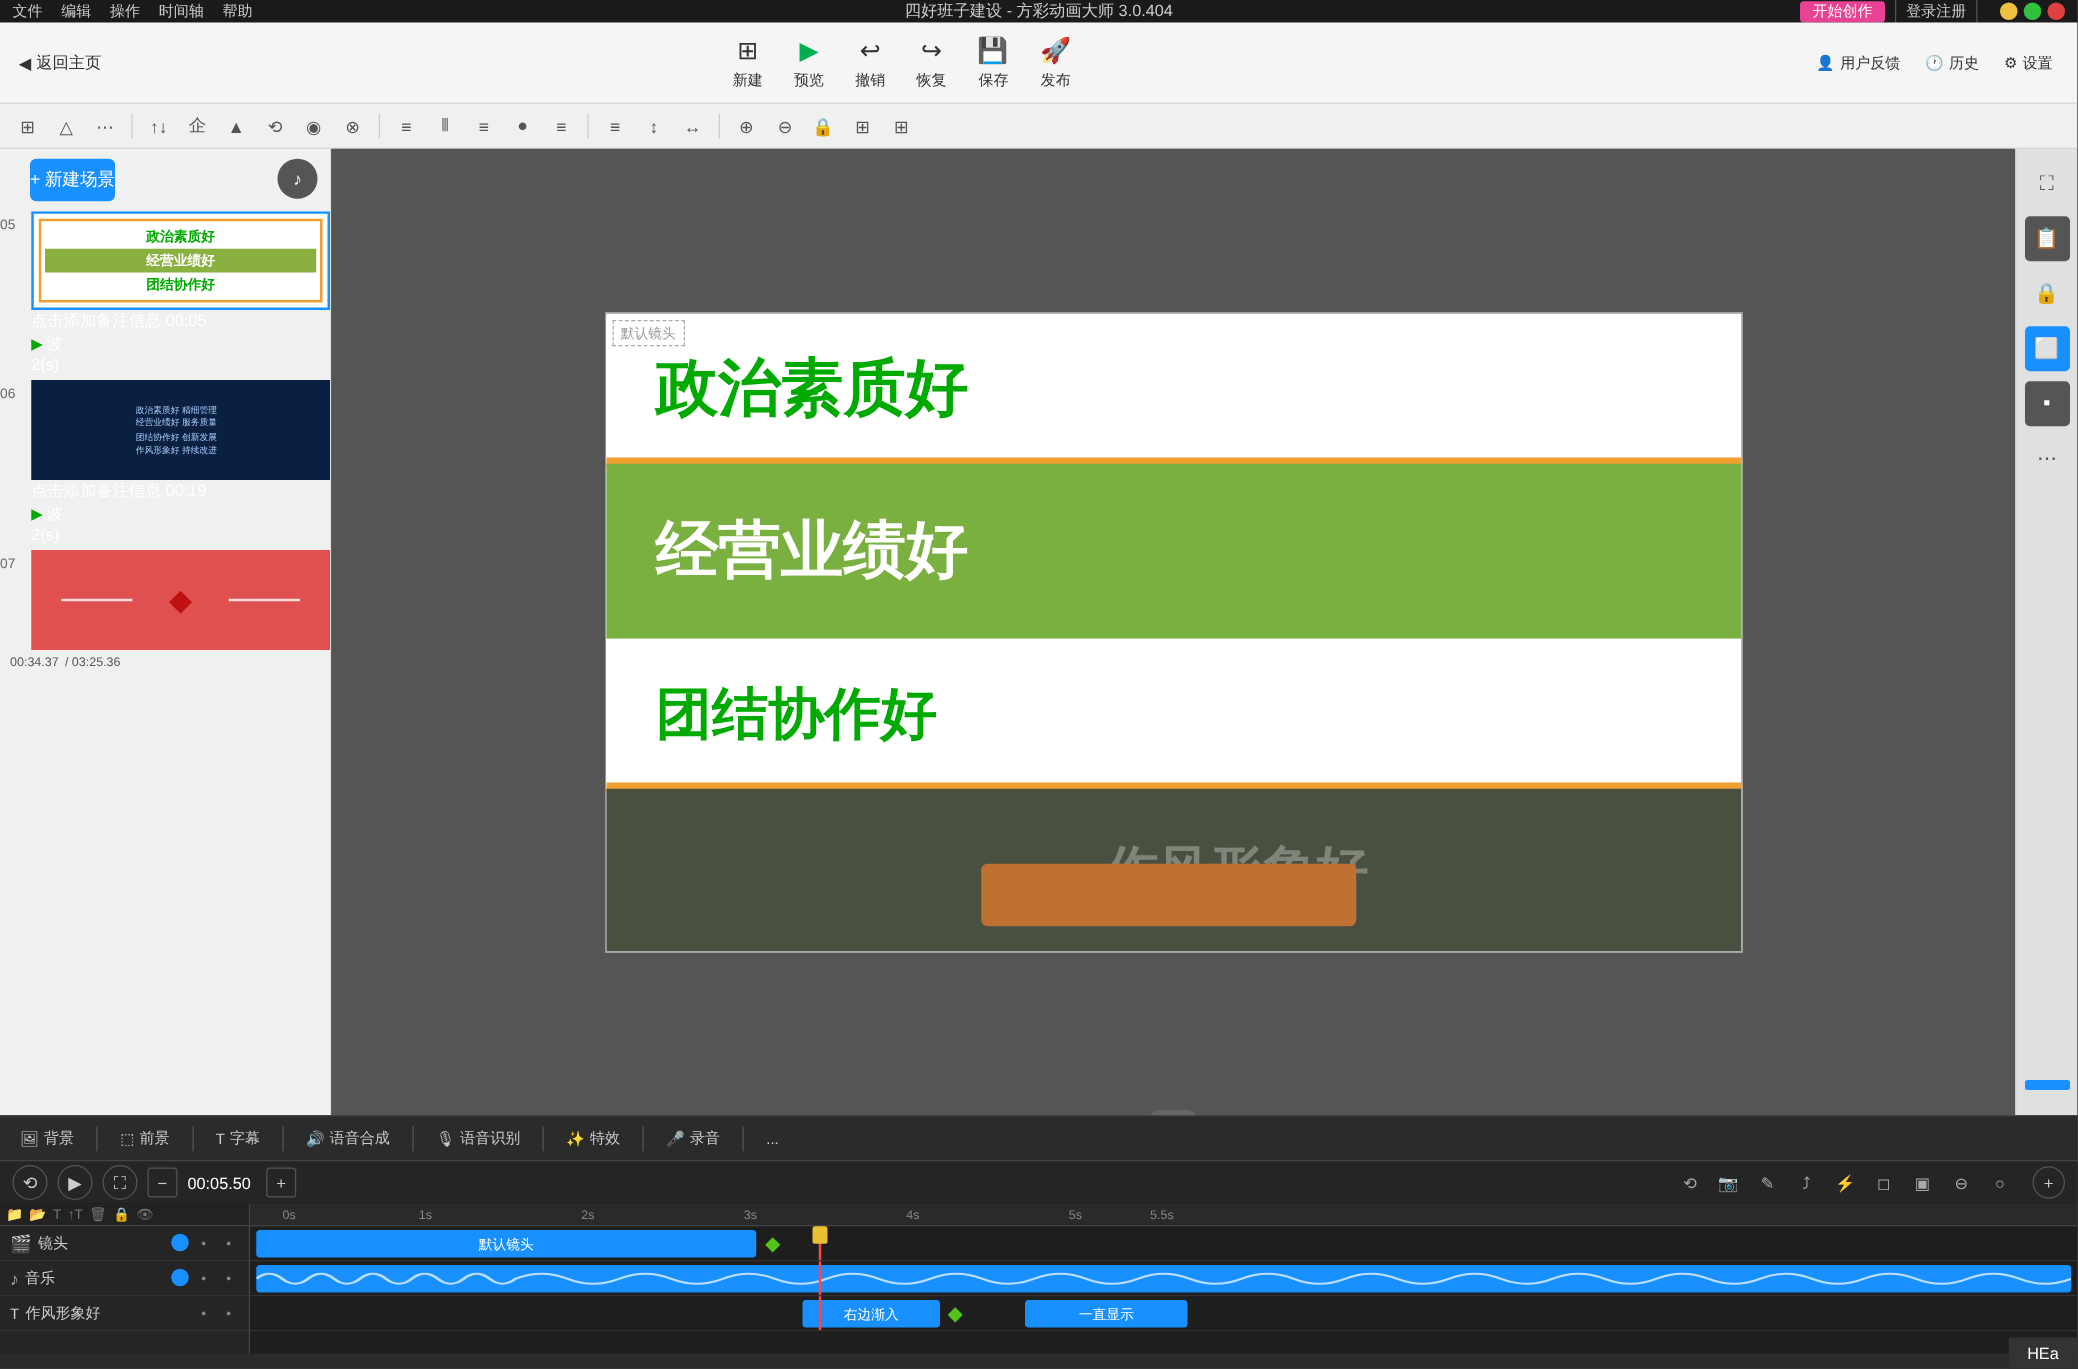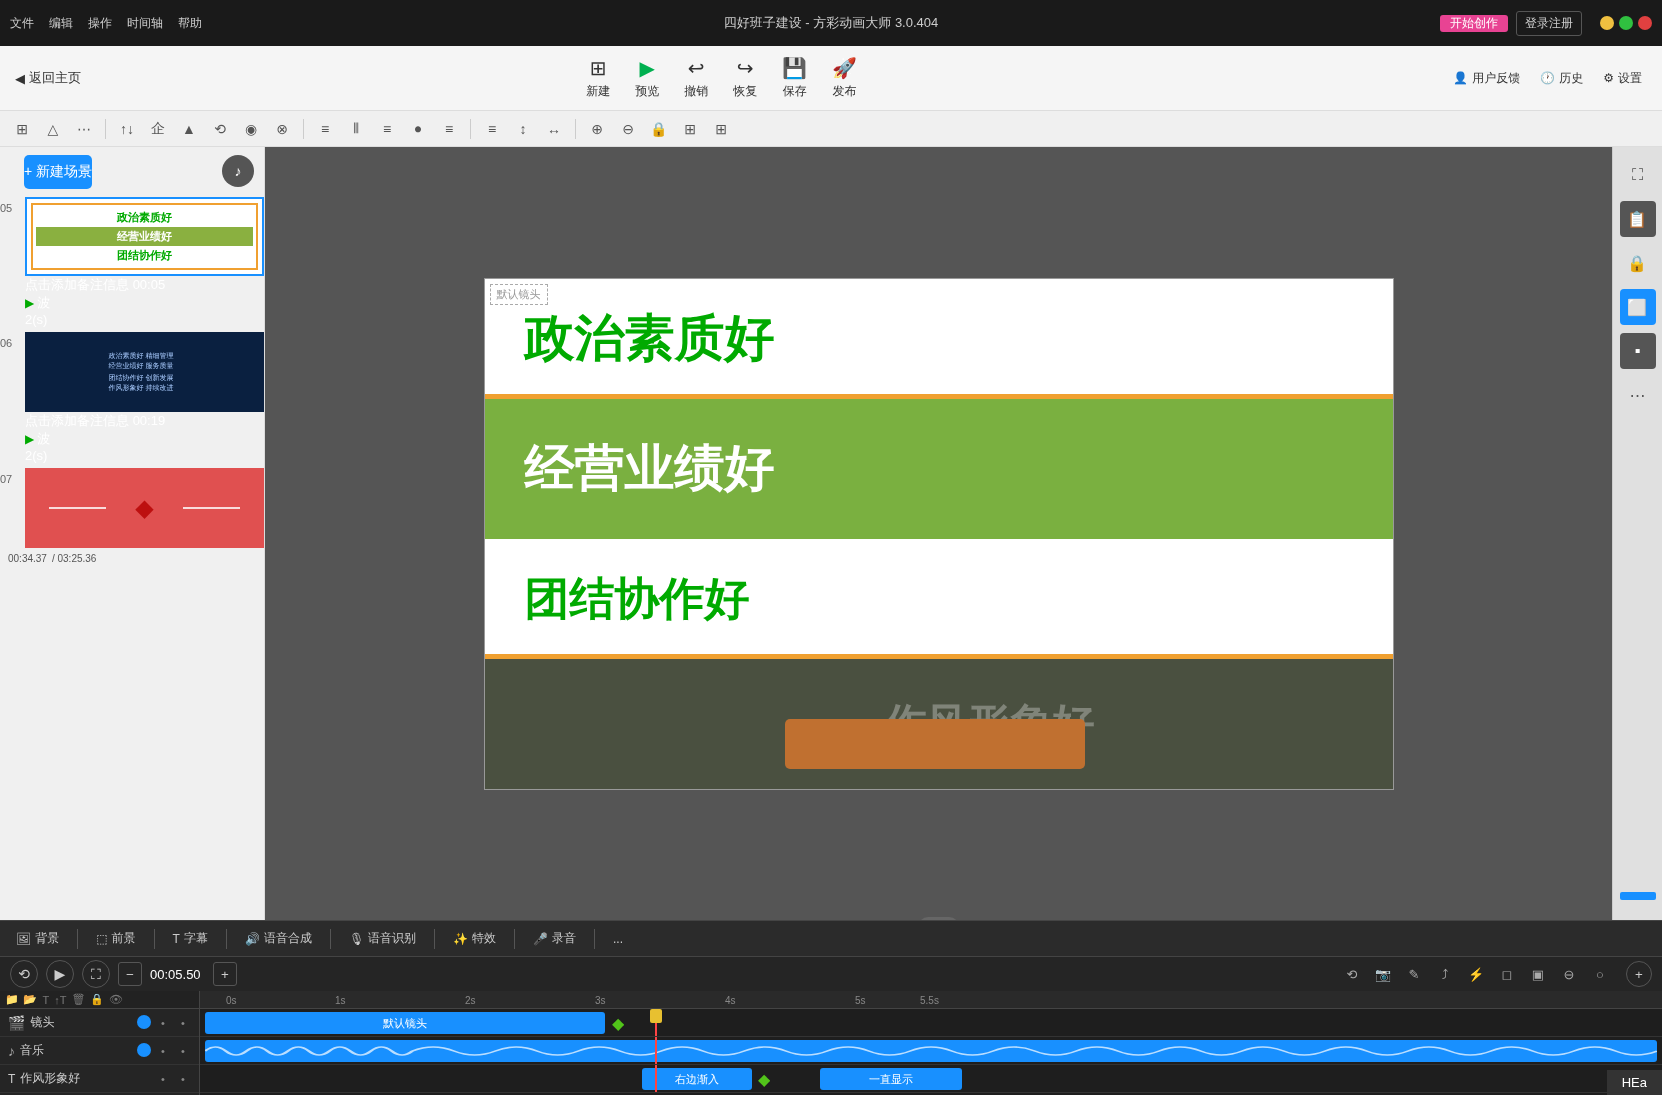--- a/index.html
+++ b/index.html
@@ -1,21 +1,21 @@
 <!DOCTYPE html>
 <html><head>
   <meta charset="utf-8">
   <style>
     * { box-sizing: border-box; margin: 0; padding: 0; }
     body { font-family: 'Microsoft YaHei', Arial, sans-serif; background: #2b2b2b; color: #fff; width: 1662px; height: 1095px; overflow: hidden; font-size: 13px; }
 
     
     #titlebar {
       background: #1a1a1a;
-      height: 46px;
+      height: 18px;
       display: flex;
       align-items: center;
       justify-content: space-between;
       padding: 0 10px;
       position: relative;
     }
     #titlebar .title { position: absolute; left: 50%; transform: translateX(-50%); font-size: 13px; color: #ccc; }
     #titlebar .left-menu { display: flex; gap: 15px; font-size: 12px; color: #ccc; }
     #titlebar .right-btns { display: flex; gap: 8px; align-items: center; }
     #titlebar .btn-start { background: #e84393; color: #fff; border: none; padding: 0 10px; border-radius: 3px; font-size: 12px; cursor: pointer; }
@@ -563,21 +563,21 @@
           </svg>
         </div>
         <div class="track-playhead" style="left:455px;"></div>
       </div>
 
       <div class="track-row" style="position:relative;">
         <div class="track-block blue" style="left:442px;width:110px;">右边渐入</div>
         <div style="position:absolute;left:558px;top:3px;" class="track-block diamond">
           <span class="diamond-icon">◆</span>
         </div>
-        <div class="track-block blue" style="left:620px;width:142px;">一直显示</div>
+        <div class="track-block blue" style="left:620px;width:130px;">一直显示</div>
         <div class="track-playhead" style="left:455px;"></div>
       </div>
 
     </div>
   </div>
 
 </div>
 
 <div id="statusbar">
   <span>HEa</span>

